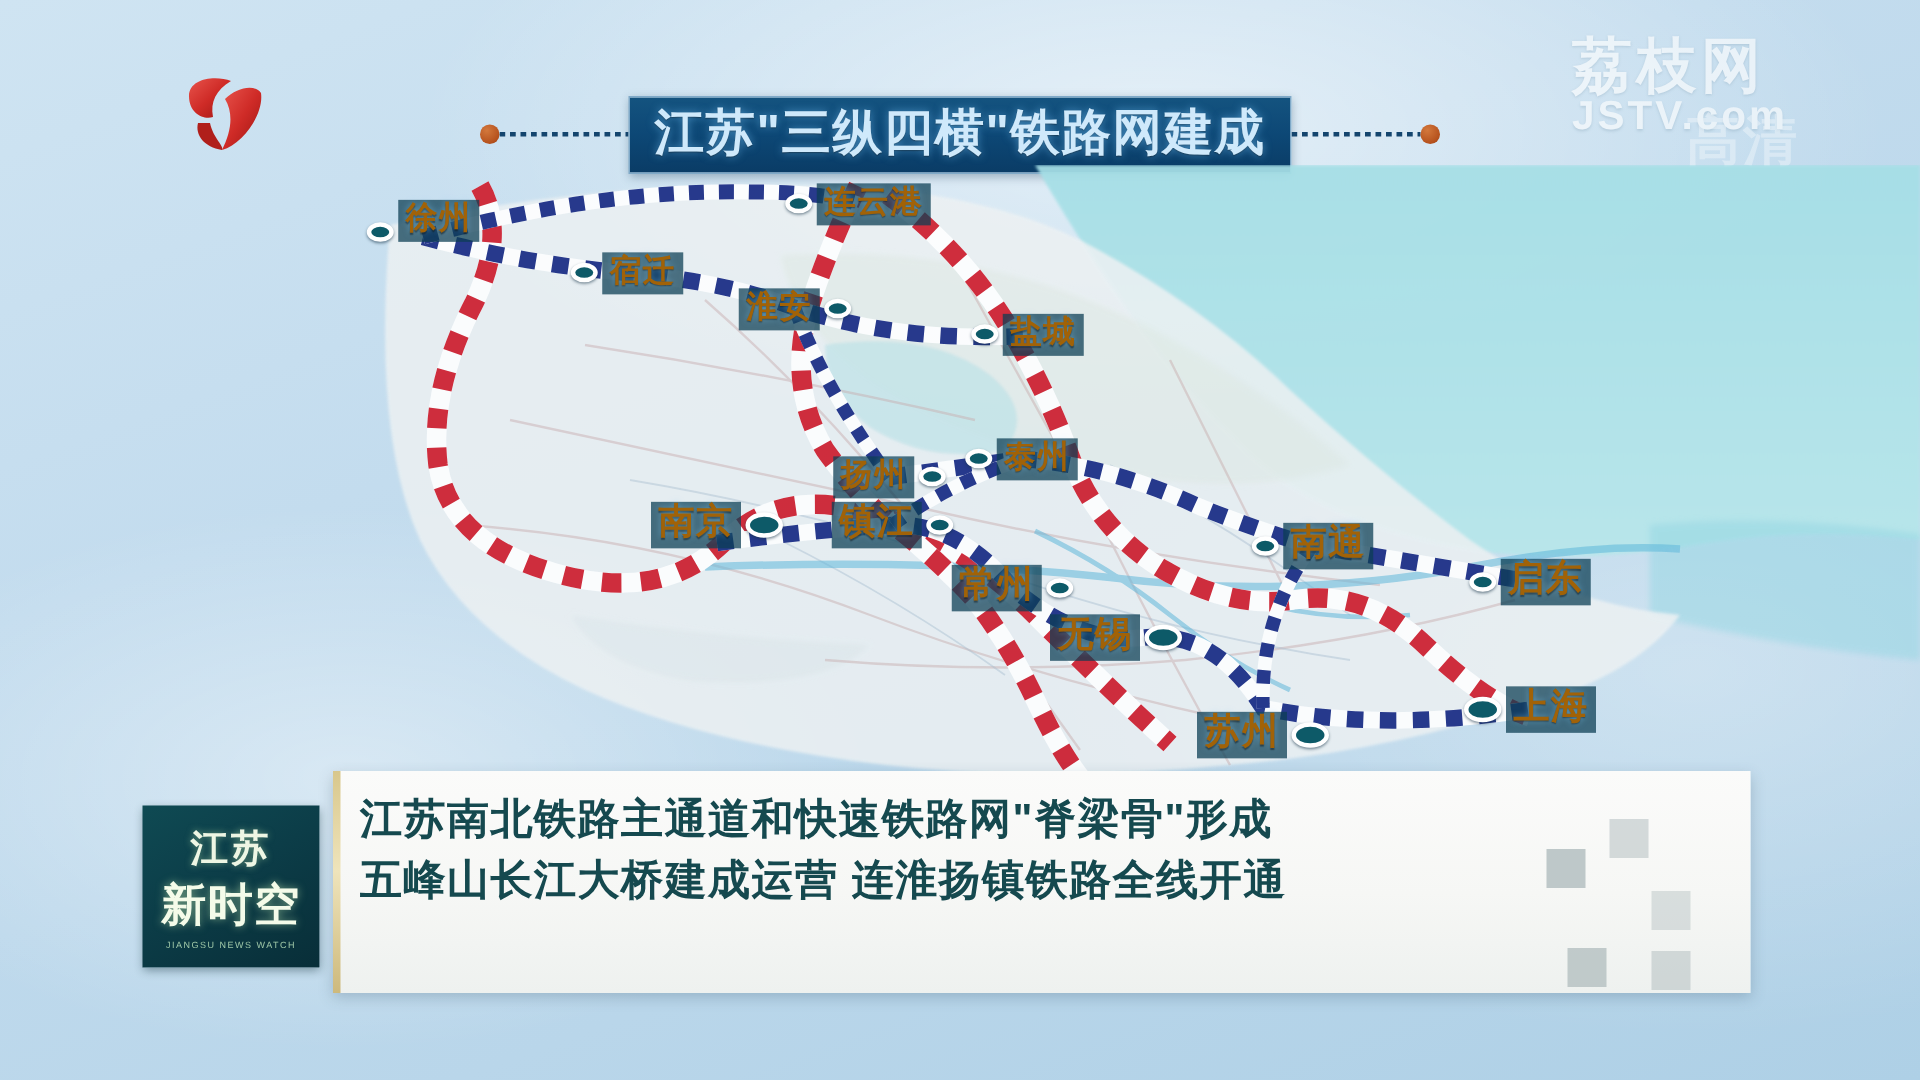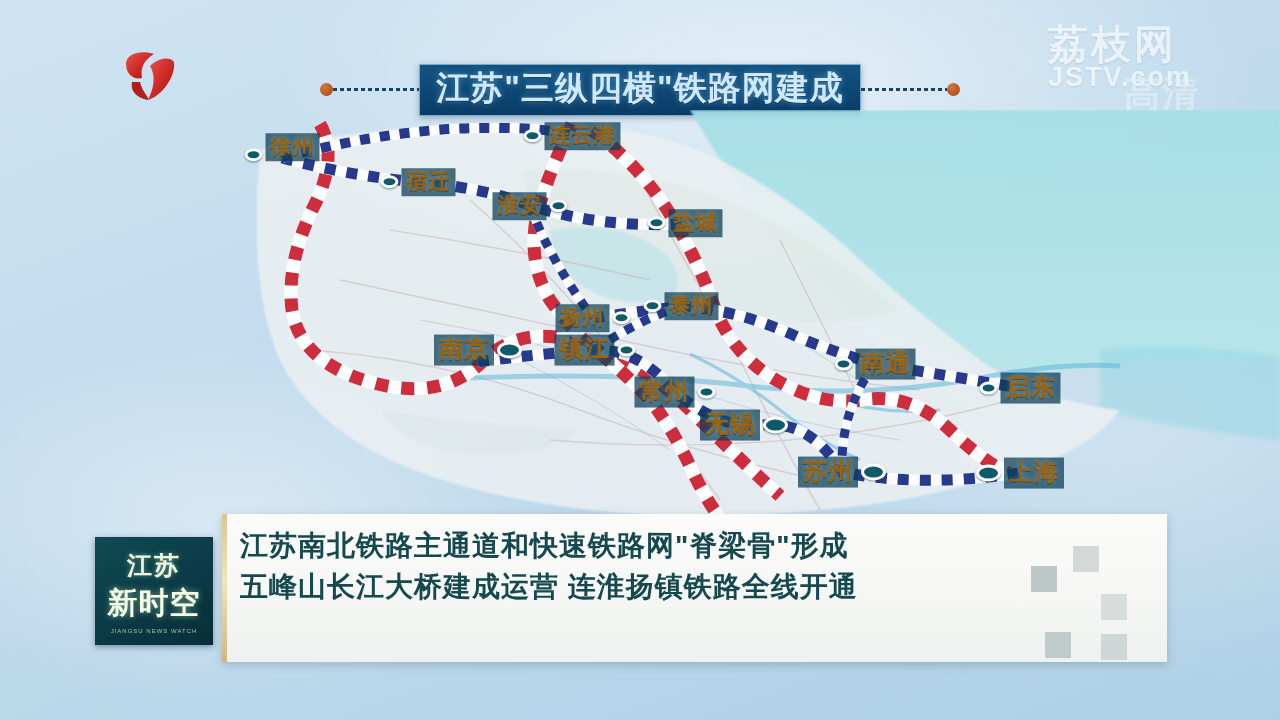--- a/index.html
+++ b/index.html
@@ -267,21 +267,21 @@
     <span class="clabel big">启东</span>
   </div>
   <div class="city left" style="left:455px;top:282px;transform:translate(-50%,-50%);">
     <span class="marker sm"></span>
     <span class="clabel big">常州</span>
   </div>
   <div class="city left" style="left:524px;top:315px;transform:translate(-50%,-50%);">
     <span class="marker lg"></span>
     <span class="clabel big">无锡</span>
   </div>
-  <div class="city left" style="left:622px;top:362px;transform:translate(-50%,-50%);">
+  <div class="city left" style="left:622px;top:380px;transform:translate(-50%,-50%);">
     <span class="marker lg"></span>
     <span class="clabel big">苏州</span>
   </div>
   <div class="city" style="left:800px;top:363px;transform:translate(-50%,-50%);">
     <span class="marker lg"></span>
     <span class="clabel big">上海</span>
   </div>
 </div>
 
 <div class="sub-panel">

